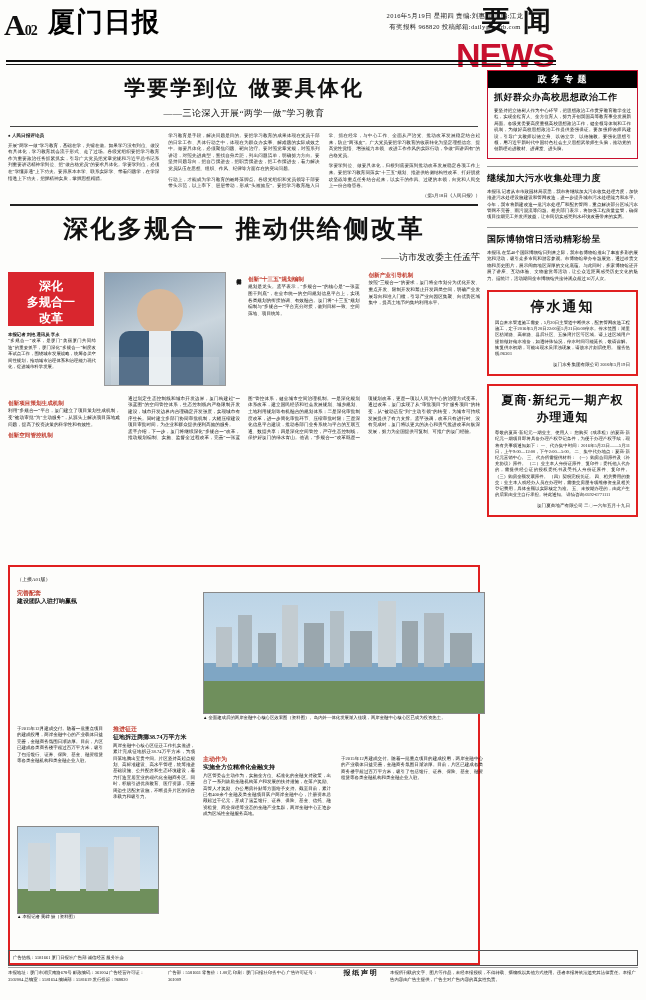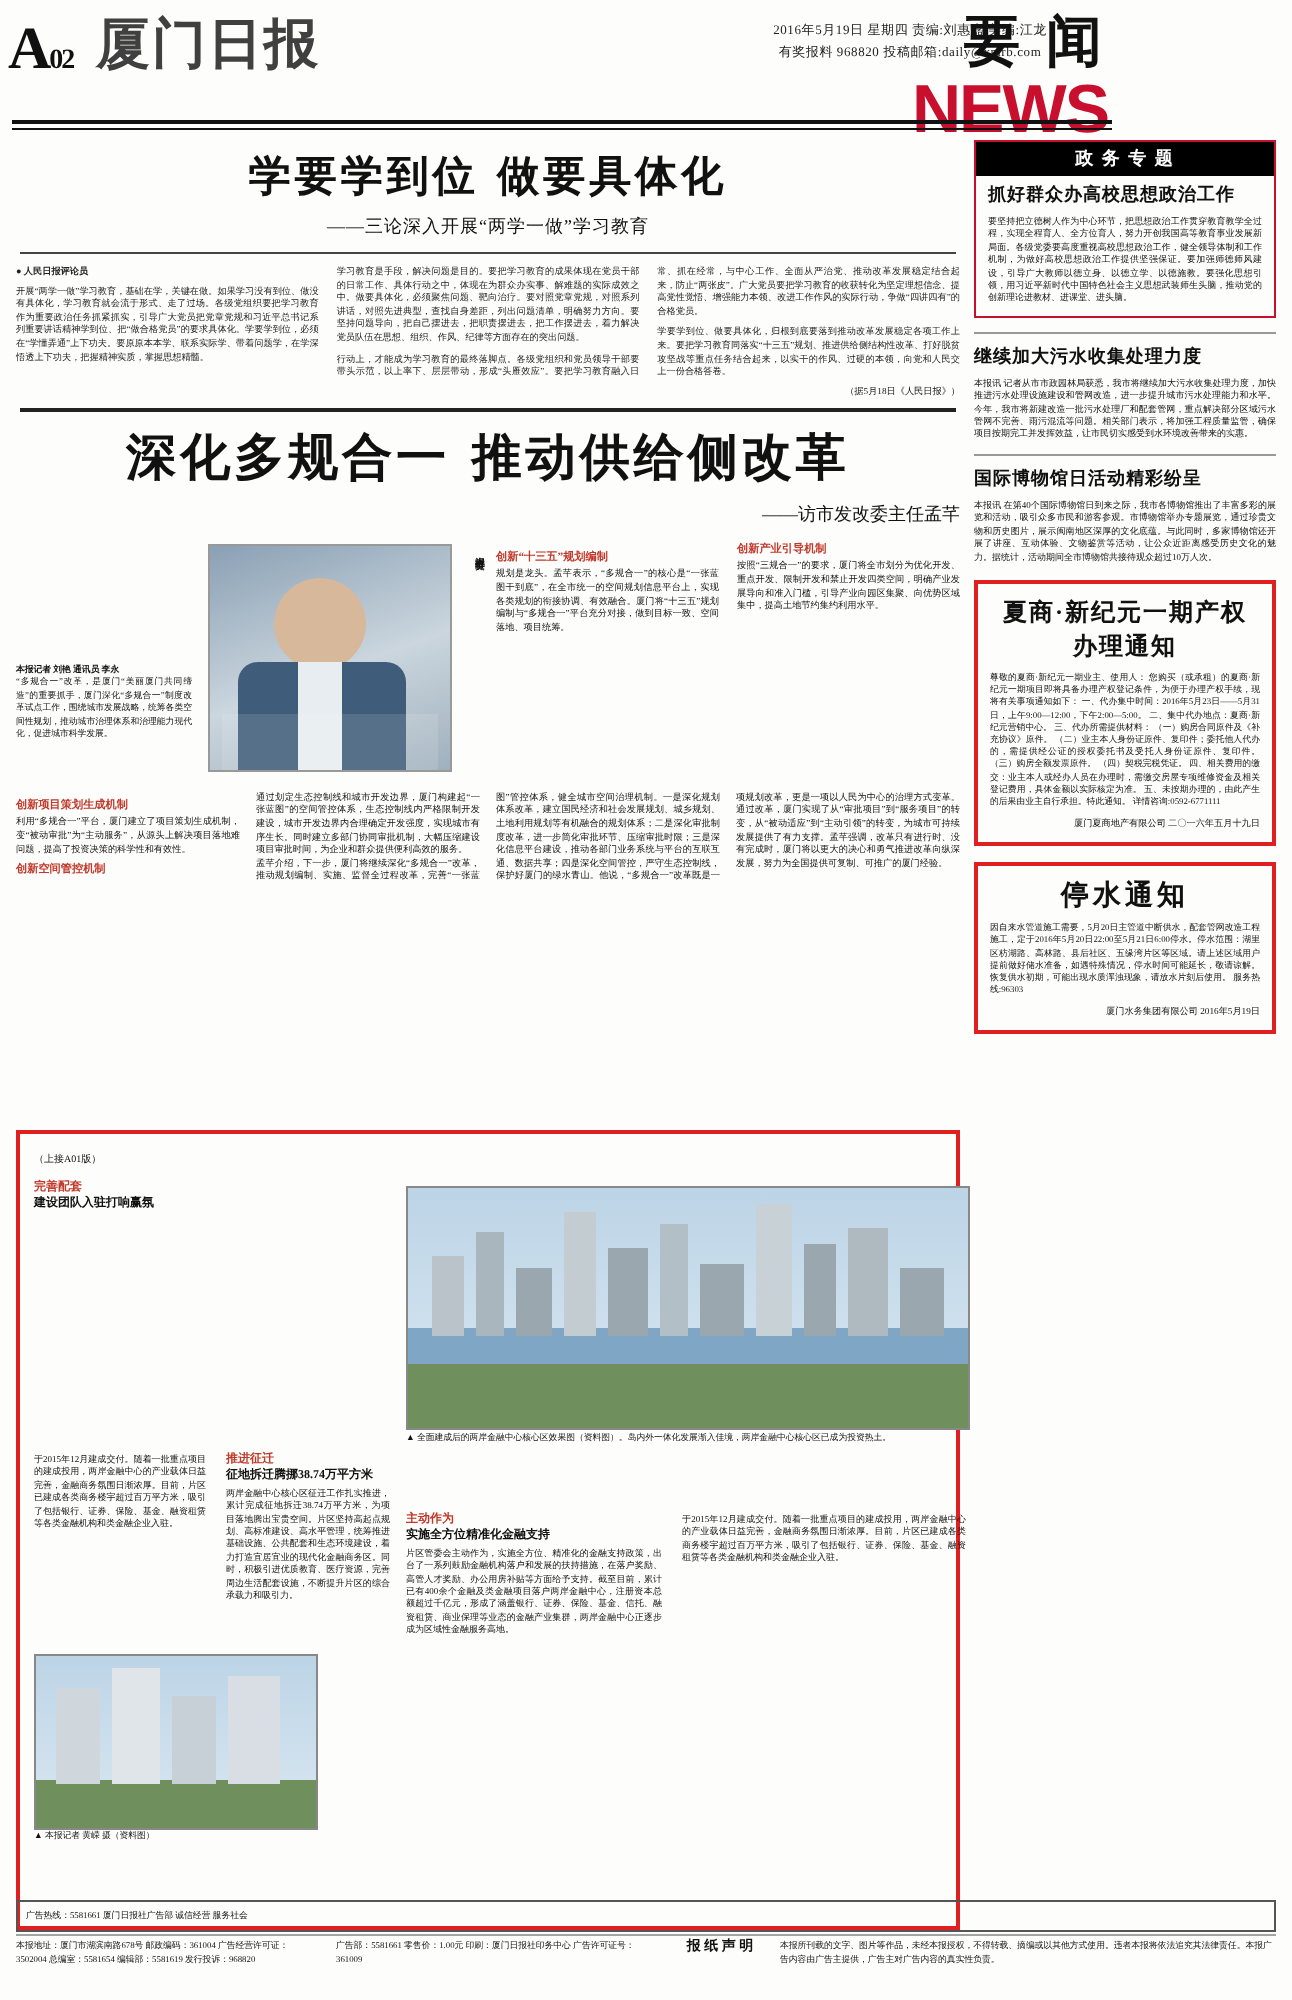--- a/index.html
+++ b/index.html
@@ -3,21 +3,21 @@
 <meta charset="utf-8">
 <style>
   html,body{margin:0;padding:0;background:#ffffff;}
   body{width:646px;height:1000px;font-family:"Liberation Serif",serif;color:#111;overflow:hidden;}
   .page{position:relative;width:646px;height:1000px;background:#fdfdfb;}
 
   
   .masthead{position:absolute;left:0;top:0;width:562px;height:62px;}
   .a02{position:absolute;left:4px;top:8px;font-family:"Liberation Serif",serif;font-weight:bold;font-size:30px;letter-spacing:-1px;}
   .a02 sub{font-size:14px;vertical-align:baseline;}
-  .paper-name{position:absolute;left:48px;top:4px;font-size:27px;font-weight:bold;letter-spacing:1px;color:#404040;font-family:"DejaVu Serif",serif;}
+  .paper-name{position:absolute;left:48px;top:4px;font-size:27px;font-weight:bold;letter-spacing:1px;color:#000000;font-family:"DejaVu Serif",serif;}
   .mh-mid{position:absolute;left:380px;top:10px;font-size:6.5px;line-height:11px;color:#222;text-align:center;width:150px;}
   .mh-mid .r1{letter-spacing:0.3px;}
   .mh-right{position:absolute;right:8px;top:2px;text-align:right;}
   .yaowen{font-size:28px;font-weight:bold;letter-spacing:3px;}
   .news-logo{font-family:"Liberation Sans",sans-serif;font-weight:bold;font-size:34px;color:#c8102e;letter-spacing:-1px;line-height:30px;}
   .mh-rule{position:absolute;left:6px;right:6px;top:60px;height:0;border-top:2px solid #111;}
   .mh-rule2{position:absolute;left:6px;right:6px;top:64px;height:0;border-top:1px solid #111;}
 
   
   .col-left{position:absolute;left:8px;top:70px;width:472px;height:900px;}
@@ -122,20 +122,24 @@
       <div class="credit">（据5月18日《人民日报》）</div>
     </div>
 
     <div class="rule-thin" style="border-top:2px solid #222;margin:6px 2px 0;"></div>
 
     <div>
       <div class="hl2">深化多规合一  推动供给侧改革</div>
       <div class="hl2-sub">——访市发改委主任孟芊</div>
 
       <div class="interview">
+        <div class="badge">
+          深化<br>多规合一<br>改革
+          <span class="ser">系 列 报 道</span>
+        </div>
         <div class="photo">
           <div class="face"></div>
           <div class="body"></div>
           <div class="shirt"></div>
           <div class="cap"></div>
         </div>
         <div class="vtext">本报记者 黄嵘 摄</div>
         <div class="icol">
           <div style="font-weight:bold;">本报记者 刘艳 通讯员 李永</div>
           <div>“多规合一”改革，是厦门“美丽厦门共同缔造”的重要抓手，厦门深化“多规合一”制度改革试点工作，围绕城市发展战略，统筹各类空间性规划，推动城市治理体系和治理能力现代化，促进城市科学发展。</div>
@@ -236,20 +240,28 @@
     <div style="margin-bottom:6px;">
       <div class="r-h">继续加大污水收集处理力度</div>
       <div class="r-body">本报讯 记者从市市政园林局获悉，我市将继续加大污水收集处理力度，加快推进污水处理设施建设和管网改造，进一步提升城市污水处理能力和水平。今年，我市将新建改造一批污水处理厂和配套管网，重点解决部分区域污水管网不完善、雨污混流等问题。相关部门表示，将加强工程质量监管，确保项目按期完工并发挥效益，让市民切实感受到水环境改善带来的实惠。</div>
     </div>
 
     <div style="border-top:1px solid #999;margin:0 0 5px;"></div>
 
     <div style="margin-bottom:8px;">
       <div class="r-h">国际博物馆日活动精彩纷呈</div>
       <div class="r-body">本报讯 在第40个国际博物馆日到来之际，我市各博物馆推出了丰富多彩的展览和活动，吸引众多市民和游客参观。市博物馆举办专题展览，通过珍贵文物和历史图片，展示闽南地区深厚的文化底蕴。与此同时，多家博物馆还开展了讲座、互动体验、文物鉴赏等活动，让公众近距离感受历史文化的魅力。据统计，活动期间全市博物馆共接待观众超过10万人次。</div>
+    </div>
+
+    <div class="notice">
+      <div class="n-title2">停水通知</div>
+      <div class="n-body">因自来水管道施工需要，5月20日主管道中断供水，配套管网改造工程施工，定于2016年5月20日22:00至5月21日6:00停水。停水范围：湖里区枋湖路、高林路、县后社区、五缘湾片区等区域。请上述区域用户提前做好储水准备，如遇特殊情况，停水时间可能延长，敬请谅解。恢复供水初期，可能出现水质浑浊现象，请放水片刻后使用。
+服务热线:96303</div>
+      <div class="n-sign">厦门水务集团有限公司
+2016年5月19日</div>
     </div>
 
     <div class="notice">
       <div class="n-title">夏商·新纪元一期产权
 办理通知</div>
       <div class="n-body">尊敬的夏商·新纪元一期业主、使用人：
 您购买（或承租）的夏商·新纪元一期项目即将具备办理产权登记条件，为便于办理产权手续，现将有关事项通知如下：
 一、代办集中时间：2016年5月23日——5月31日，上午9:00—12:00，下午2:00—5:00。
 二、集中代办地点：夏商·新纪元营销中心。
 三、代办所需提供材料：
@@ -257,28 +269,20 @@
 （二）业主本人身份证原件、复印件；委托他人代办的，需提供经公证的授权委托书及受托人身份证原件、复印件。
 （三）购房全额发票原件。
 （四）契税完税凭证。
 四、相关费用的缴交：业主本人或经办人员在办理时，需缴交房屋专项维修资金及相关登记费用，具体金额以实际核定为准。
 五、未按期办理的，由此产生的后果由业主自行承担。特此通知。
 详情咨询:0592-6771111</div>
       <div class="n-sign">厦门夏商地产有限公司
 二〇一六年五月十九日</div>
     </div>
 
-    <div class="notice">
-      <div class="n-title2">停水通知</div>
-      <div class="n-body">因自来水管道施工需要，5月20日主管道中断供水，配套管网改造工程施工，定于2016年5月20日22:00至5月21日6:00停水。停水范围：湖里区枋湖路、高林路、县后社区、五缘湾片区等区域。请上述区域用户提前做好储水准备，如遇特殊情况，停水时间可能延长，敬请谅解。恢复供水初期，可能出现水质浑浊现象，请放水片刻后使用。
-服务热线:96303</div>
-      <div class="n-sign">厦门水务集团有限公司
-2016年5月19日</div>
-    </div>
-
   </div>
 
   <div class="ad-bar">广告热线：5581661  厦门日报社广告部  诚信经营  服务社会</div>
 
   <div class="footer">
     <div class="f-left">本报地址：厦门市湖滨南路678号  邮政编码：361004   广告经营许可证：3502004  总编室：5581654  编辑部：5581619   发行投诉：968820</div>
     <div class="f-mid">广告部：5581661   零售价：1.00元   印刷：厦门日报社印务中心   广告许可证号：361009</div>
     <div class="f-stamp">报 纸 声 明</div>
     <div class="f-right">本报所刊载的文字、图片等作品，未经本报授权，不得转载、摘编或以其他方式使用。违者本报将依法追究其法律责任。本报广告内容由广告主提供，广告主对广告内容的真实性负责。</div>
   </div>

